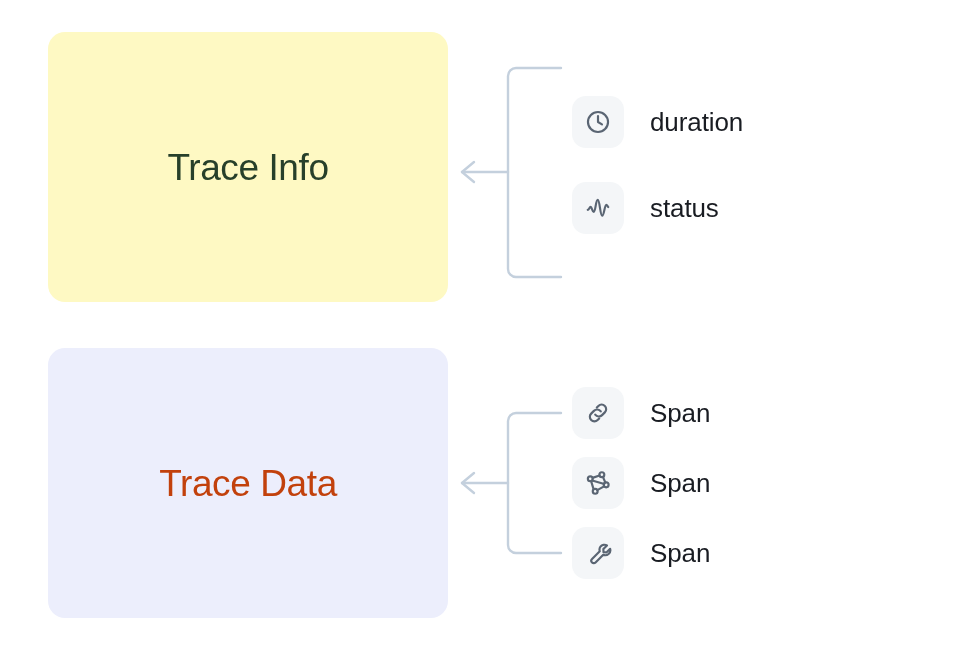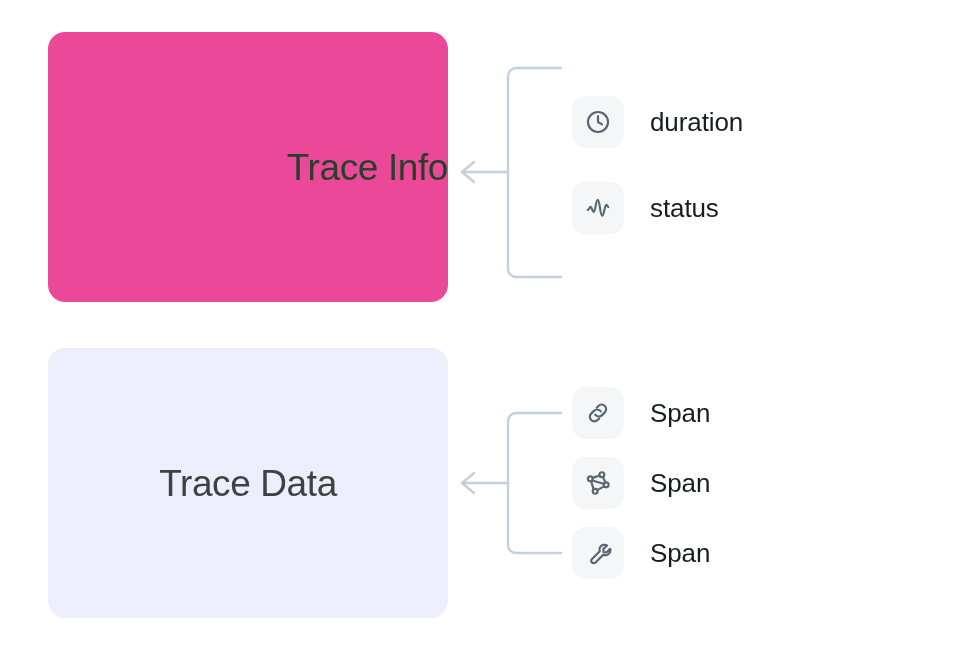--- a/index.html
+++ b/index.html
@@ -36,33 +36,32 @@
     letter-spacing: -0.4px;
     line-height: 1;
     white-space: nowrap;
   }
 
   #box-trace-info {
     left: 48px;
     top: 32px;
     width: 400px;
     height: 270px;
-    background: #ec4899;
-    justify-content: flex-end;
+    background: #fef9c3;
   }
   #box-trace-info .group-label { color: #27402a; }
 
   #box-trace-data {
     left: 48px;
     top: 348px;
     width: 400px;
     height: 270px;
     background: #eceefc;
   }
-  #box-trace-data .group-label { color: #404040; }
+  #box-trace-data .group-label { color: #c2410c; }
 
   
   .connector-svg {
     position: absolute;
     left: 0;
     top: 0;
     width: 968px;
     height: 646px;
     pointer-events: none;
   }

